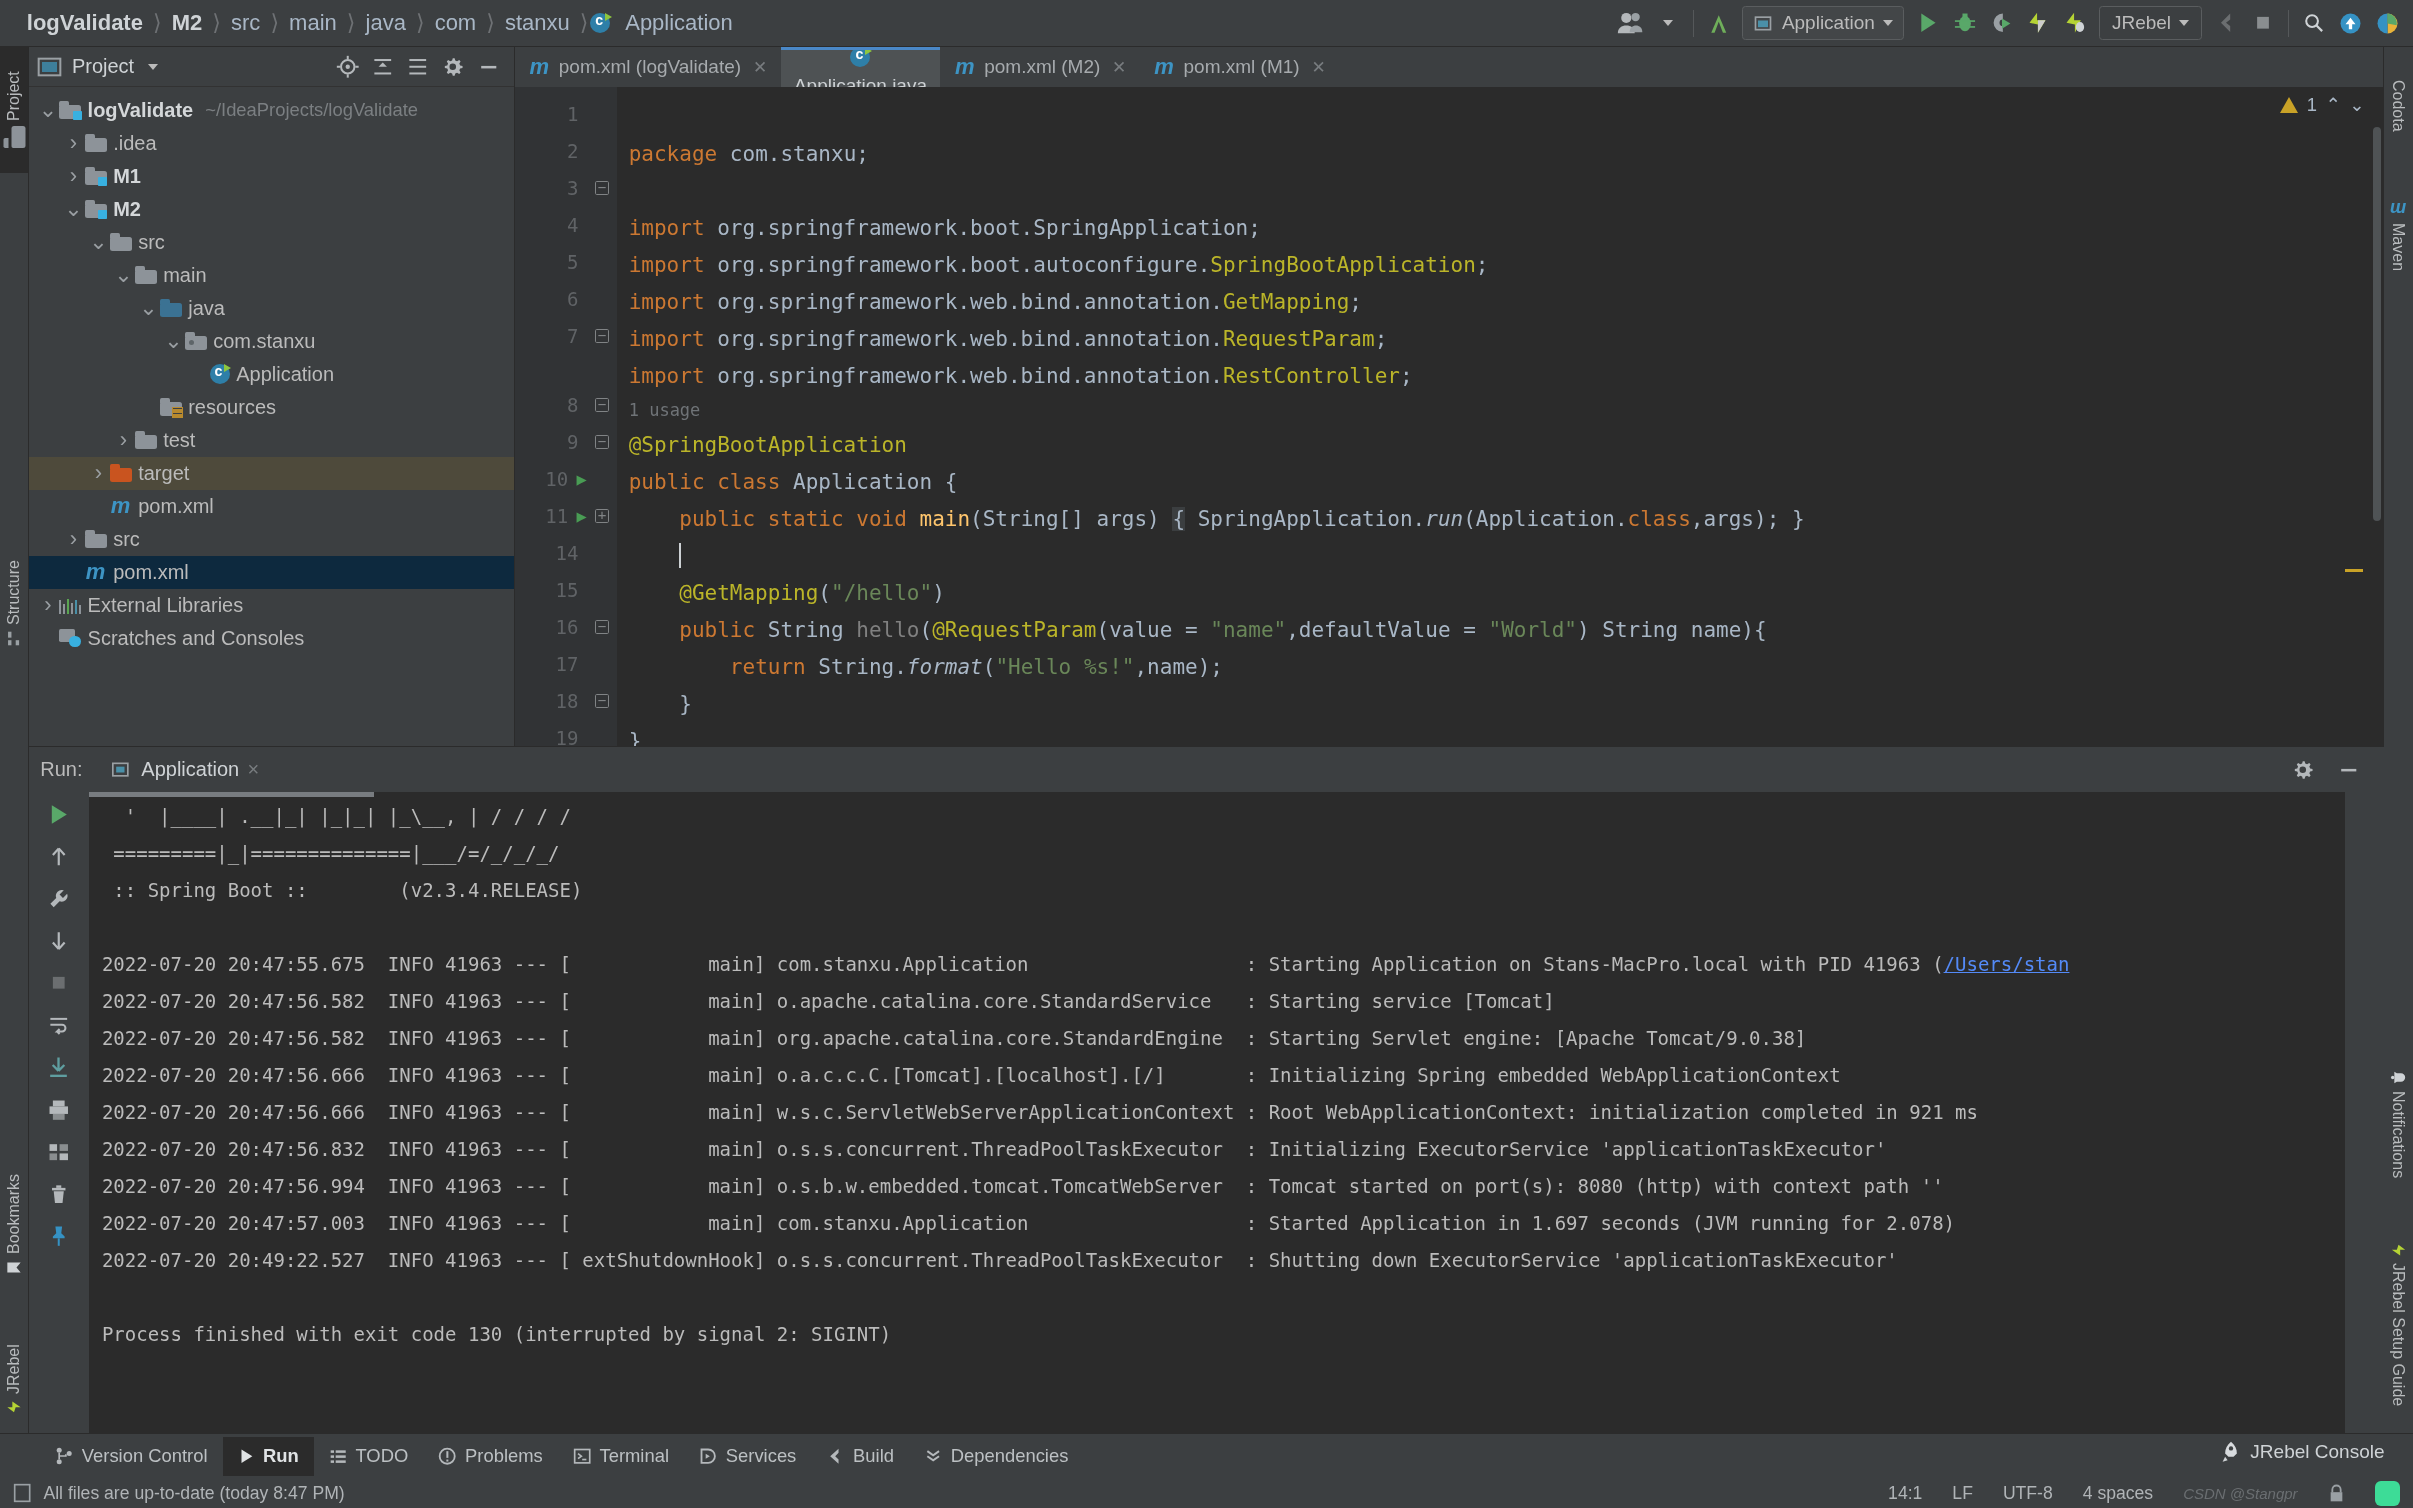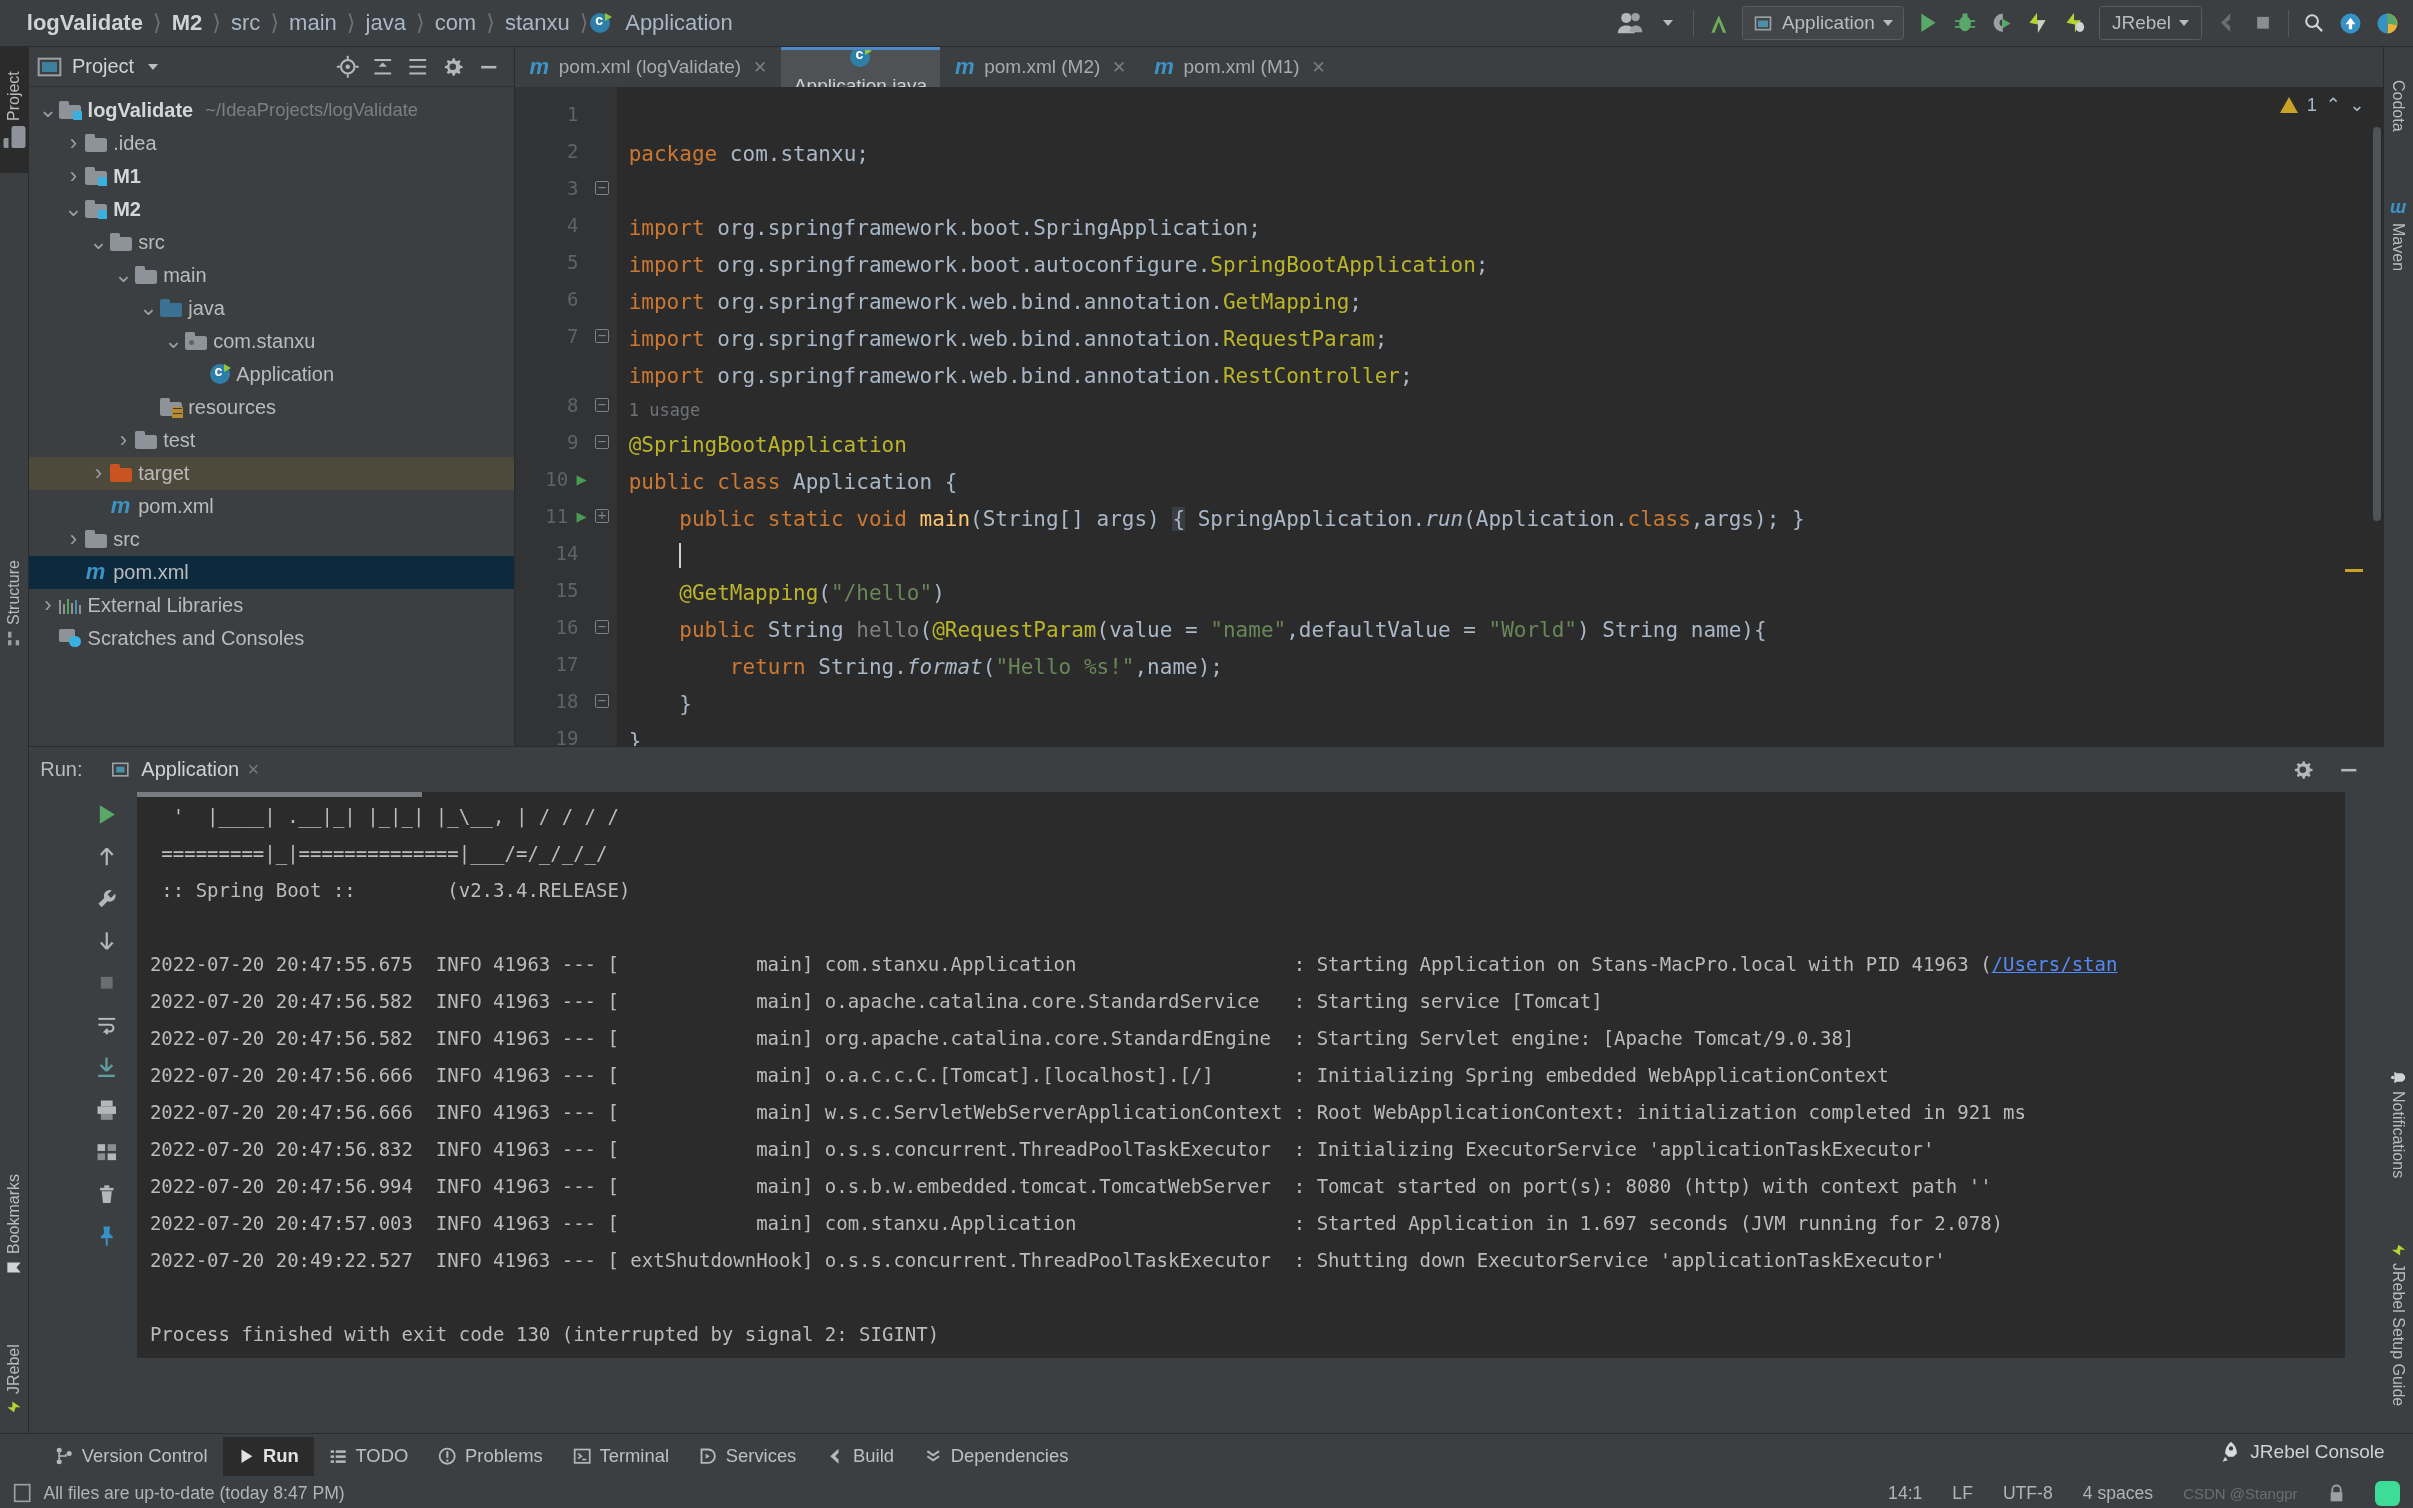--- a/index.html
+++ b/index.html
@@ -172,21 +172,21 @@
   
   .runpanel {
     position:absolute; left:28.5px; top:746px; width:2355px; height:687px;
     background:#3c3f41; border-top:0.8px solid #2b2b2b;
   }
   .runhead { height:45px; display:flex; align-items:center; padding:0 11.7px; }
   .runhead .lbl { color:#bbbbbb; font-size:20px; }
   .runhead .tabitem { display:flex; align-items:center; gap:8.4px; margin-left:28.5px; color:#cfd3d6; font-size:20px;}
   .runhead .right { margin-left:auto; display:flex; align-items:center; gap:22px; padding-right:11.7px; }
 
-  .runbody { display:flex; height:566px;padding-left:48px; }
+  .runbody { display:flex; height:642px; }
   .runtools {
     width:60px; flex:0 0 60px; background:#3c3f41; padding-top:10px;
     display:flex; flex-direction:column; align-items:center; gap:18.4px;
   }
   .runtools2 {
     width:39px; flex:0 0 39px; background:#3c3f41; padding-top:10px;
     display:flex; flex-direction:column; align-items:center; gap:22px;
   }
   .console {
     flex:1; background:#2b2b2b; position:relative; overflow:hidden;
@@ -207,21 +207,21 @@
   .btab { display:flex; align-items:center; gap:8.4px; color:#bcc0c3; font-size:18.4px; padding:0 15px; height:39px; }
   .btab.active { background:#2b2b2b; color:#e0e3e5; font-weight:bold; }
 
   
   .statusbar {
     position:absolute; left:0; top:1478px; width:2413px; height:30px;
     background:#3c3f41; display:flex; align-items:center; padding-left:13.4px;
     color:#b0b4b7; font-size:17.6px; gap:11.7px;
   }
   .statusbar .right { margin-left:auto; display:flex; align-items:center; gap:30px; padding-right:13.4px; }
-  .watermark { color:#6a6e71; font-size:15px; }
+  .watermark { color:#6a6e71; font-size:15px;font-style:italic; }
   .greenbadge { width:25px;height:25px;border-radius:5.9px;background:#3ddc97; display:inline-block; }
 
   svg { display:block; }
 </style>
 </head>
 <body>
 
 <div class="ide">
 
   <div class="navbar">

